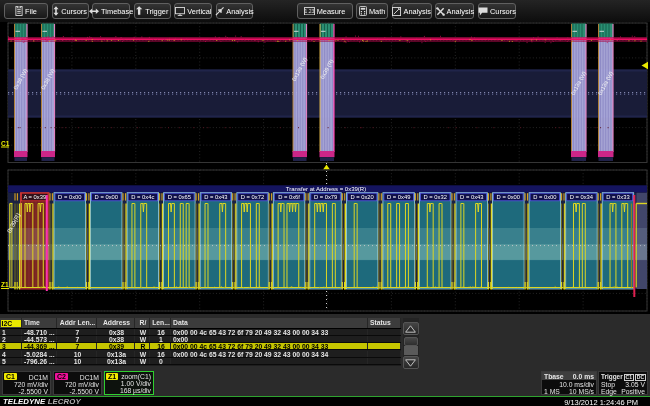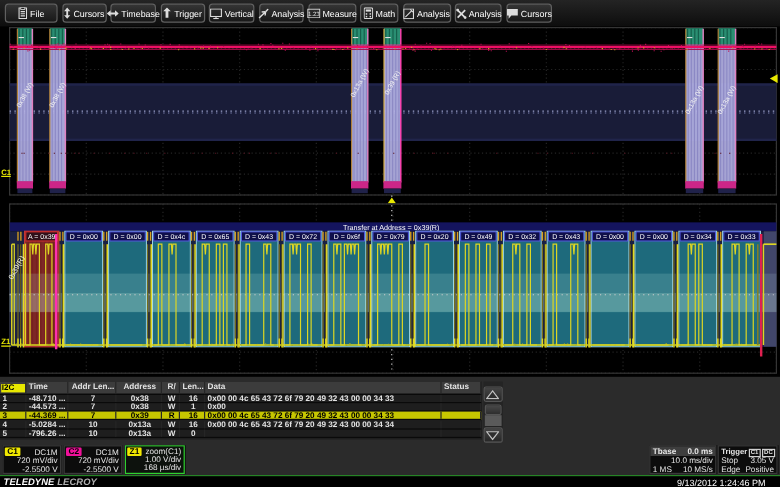--- a/index.html
+++ b/index.html
@@ -1,19 +1,19 @@
 <!DOCTYPE html>
 <html><head><meta charset="utf-8"><style>
 *{margin:0;padding:0;box-sizing:border-box;}
 html,body{width:650px;height:406px;background:#000;overflow:hidden;}
 body{font-family:"Liberation Sans", sans-serif;position:relative;-webkit-font-smoothing:antialiased;}
 #menubar{position:absolute;left:0;top:0;width:650px;height:22px;will-change:transform;background:linear-gradient(#242424,#0d0d0d);display:flex;align-items:center;padding-left:4px;}
 .mb{height:16px;color:rgba(232,232,232,0.99);background:linear-gradient(#343434,#181818);border:1px solid #606060;border-radius:3px;color:#fff;font-size:7.4px;display:flex;align-items:center;justify-content:center;margin-right:3.6px;padding:0 1px;white-space:nowrap;}
 .mi{display:flex;align-items:center;margin-right:2px;}
-.mb:nth-child(1){width:44px;}.mb:nth-child(2){width:37px;}.mb:nth-child(3){width:38px;}.mb:nth-child(4){width:37px;}.mb:nth-child(5){width:38px;}.mb:nth-child(6){width:37px;}.mb:nth-child(7){width:40px;}.mb:nth-child(8){width:32px;}.mb:nth-child(9){width:40px;}.mb:nth-child(10){width:39px;}.mb:nth-child(11){width:38px;}
+.mb:nth-child(1){width:44px;}.mb:nth-child(2){width:37px;}.mb:nth-child(3){width:38px;}.mb:nth-child(4){width:37px;}.mb:nth-child(5){width:38px;}.mb:nth-child(6){width:37px;}.mb:nth-child(7){width:56px;margin-left:40px;}.mb:nth-child(8){width:32px;}.mb:nth-child(9){width:40px;}.mb:nth-child(10){width:39px;}.mb:nth-child(11){width:38px;}
 #scope{position:absolute;left:0;top:0;}
 #lowpanel{position:absolute;left:0;top:314px;width:650px;height:82px;background:#2b2b2b;}
 #tbl{position:absolute;left:0;top:317.8px;will-change:transform;width:401px;height:47.8px;background:#1e1e1e;font-size:6.8px;font-weight:bold;color:rgba(230,230,230,0.99);}
 .trow{position:absolute;left:0;width:401px;height:7.3px;border-bottom:1px solid #0a0a0a;}
 .thead{top:0;height:10.6px;background:#3c3c3c;border-bottom:1px solid #000;}
 .thead .tc{line-height:10.6px;}
 .tc{position:absolute;top:0;height:100%;line-height:7.3px;overflow:hidden;white-space:nowrap;padding-left:2px;border-right:1px solid #262626;}
 .yel{background:#c6c600;color:#000;}
 #sbar{position:absolute;left:403px;top:318px;width:15.5px;height:48.8px;background:#242424;}
 .sbtn{position:absolute;left:0;width:15.5px;height:13.5px;background:linear-gradient(#454545,#262626);border:1px solid #555;border-radius:2px;}

